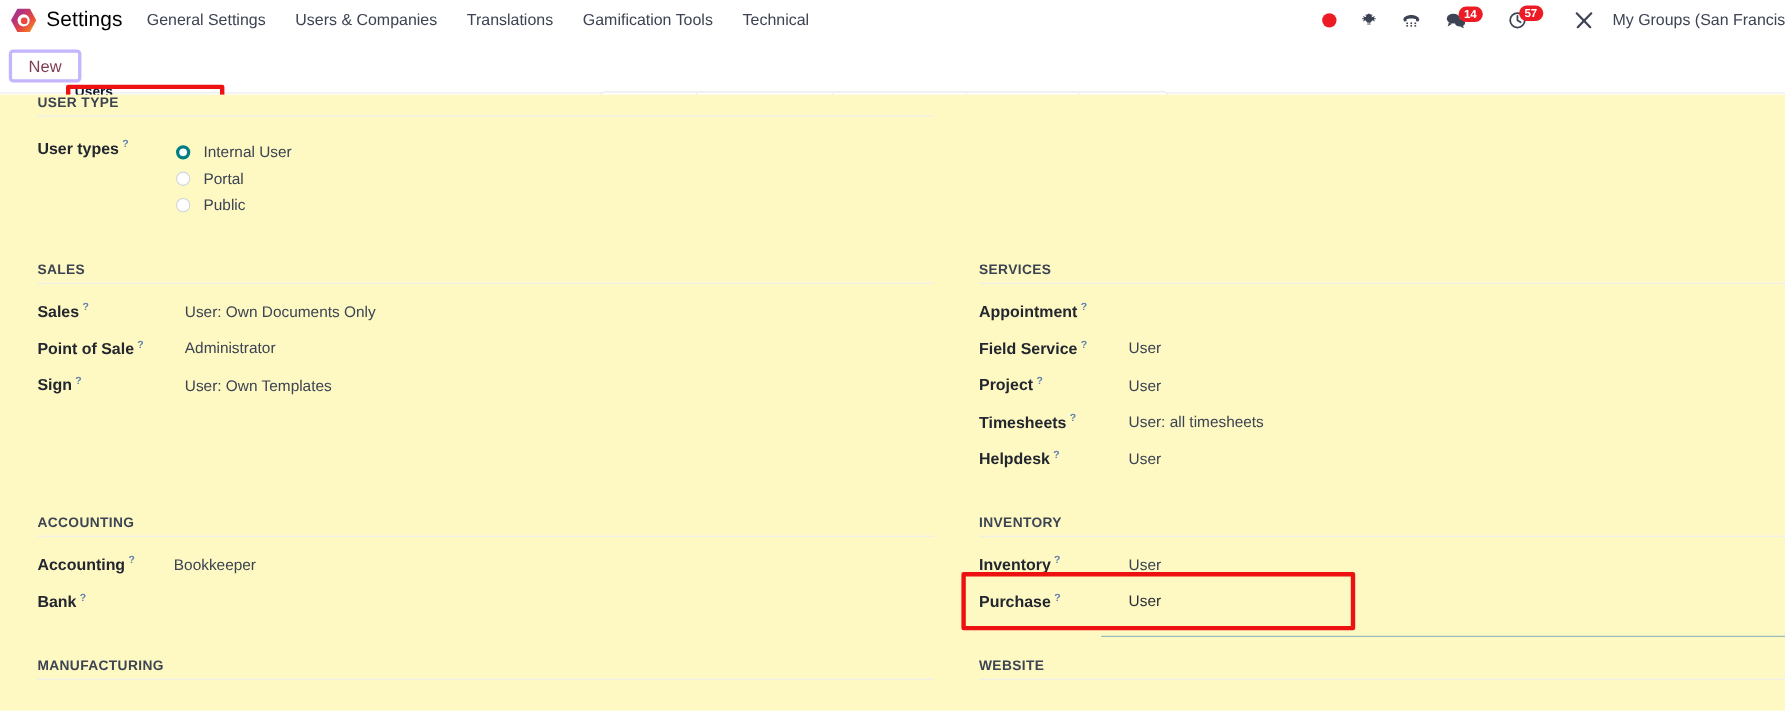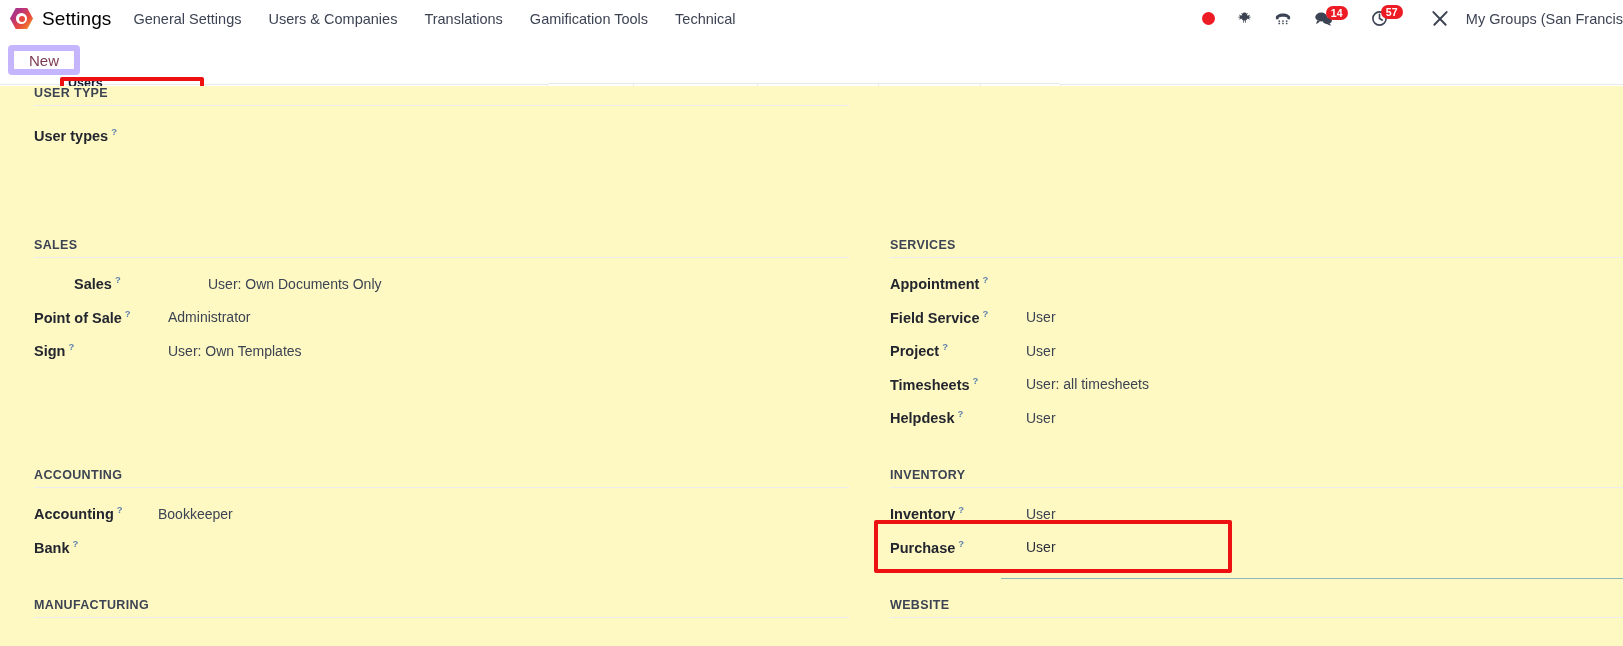--- a/index.html
+++ b/index.html
@@ -84,21 +84,21 @@
   .control-panel {
     position: absolute; top: 37px; left: 0;
     width: 1623px; height: 48px;
     background: #ffffff;
     border-bottom: 1px solid #e7e9ec;
   }
   .btn-new {
     position: absolute; left: 8px; top: 8px;
     height: 30px; padding: 0 15px;
     display: flex; align-items: center;
-    border: 6px solid #c4b5fd;
+    border: 3px solid #c4b5fd;
     border-radius: 4px;
     background: #fff;
     color: #7d3c52; font-size: 15px;
     cursor: pointer;
   }
   .breadcrumb {
     position: absolute; left: 68px; top: 40px;
     line-height: 1.08;
   }
   .bc-root {
@@ -362,30 +362,44 @@
 <div class="sheet">
 
   <div class="sec" style="left:34px; top:0px; width:815px;">
     <div class="sec-title">USER TYPE</div>
     <div class="sec-rule"></div>
     <div class="sec-body" style="padding-top:20px;">
       <div style="display:flex; align-items:flex-start;">
         <div class="flabel" style="width:126px;">
           <span>User types</span><span class="qm">?</span>
         </div>
+        <div>
+          <div class="radio-row">
+            <span class="radio on"></span>
+            <span class="radio-label">Internal User</span>
+          </div>
+          <div class="radio-row">
+            <span class="radio"></span>
+            <span class="radio-label">Portal</span>
+          </div>
+          <div class="radio-row">
+            <span class="radio"></span>
+            <span class="radio-label">Public</span>
+          </div>
+        </div>
       </div>
     </div>
   </div>
 
   <div class="sec" style="left:34px; top:152px; width:815px;">
     <div class="sec-title">SALES</div>
     <div class="sec-rule"></div>
     <div class="sec-body">
       <div class="frow">
-        <span class="flabel" style="width:134px;margin-left:40px;"><span>Sales</span><span class="qm">?</span></span>
+        <span class="flabel" style="width:134px;"><span>Sales</span><span class="qm">?</span></span>
         <span class="fvalue">User: Own Documents Only</span>
       </div>
       <div class="frow">
         <span class="flabel" style="width:134px;"><span>Point of Sale</span><span class="qm">?</span></span>
         <span class="fvalue">Administrator</span>
       </div>
       <div class="frow">
         <span class="flabel" style="width:134px;"><span>Sign</span><span class="qm">?</span></span>
         <span class="fvalue">User: Own Templates</span>
       </div>

